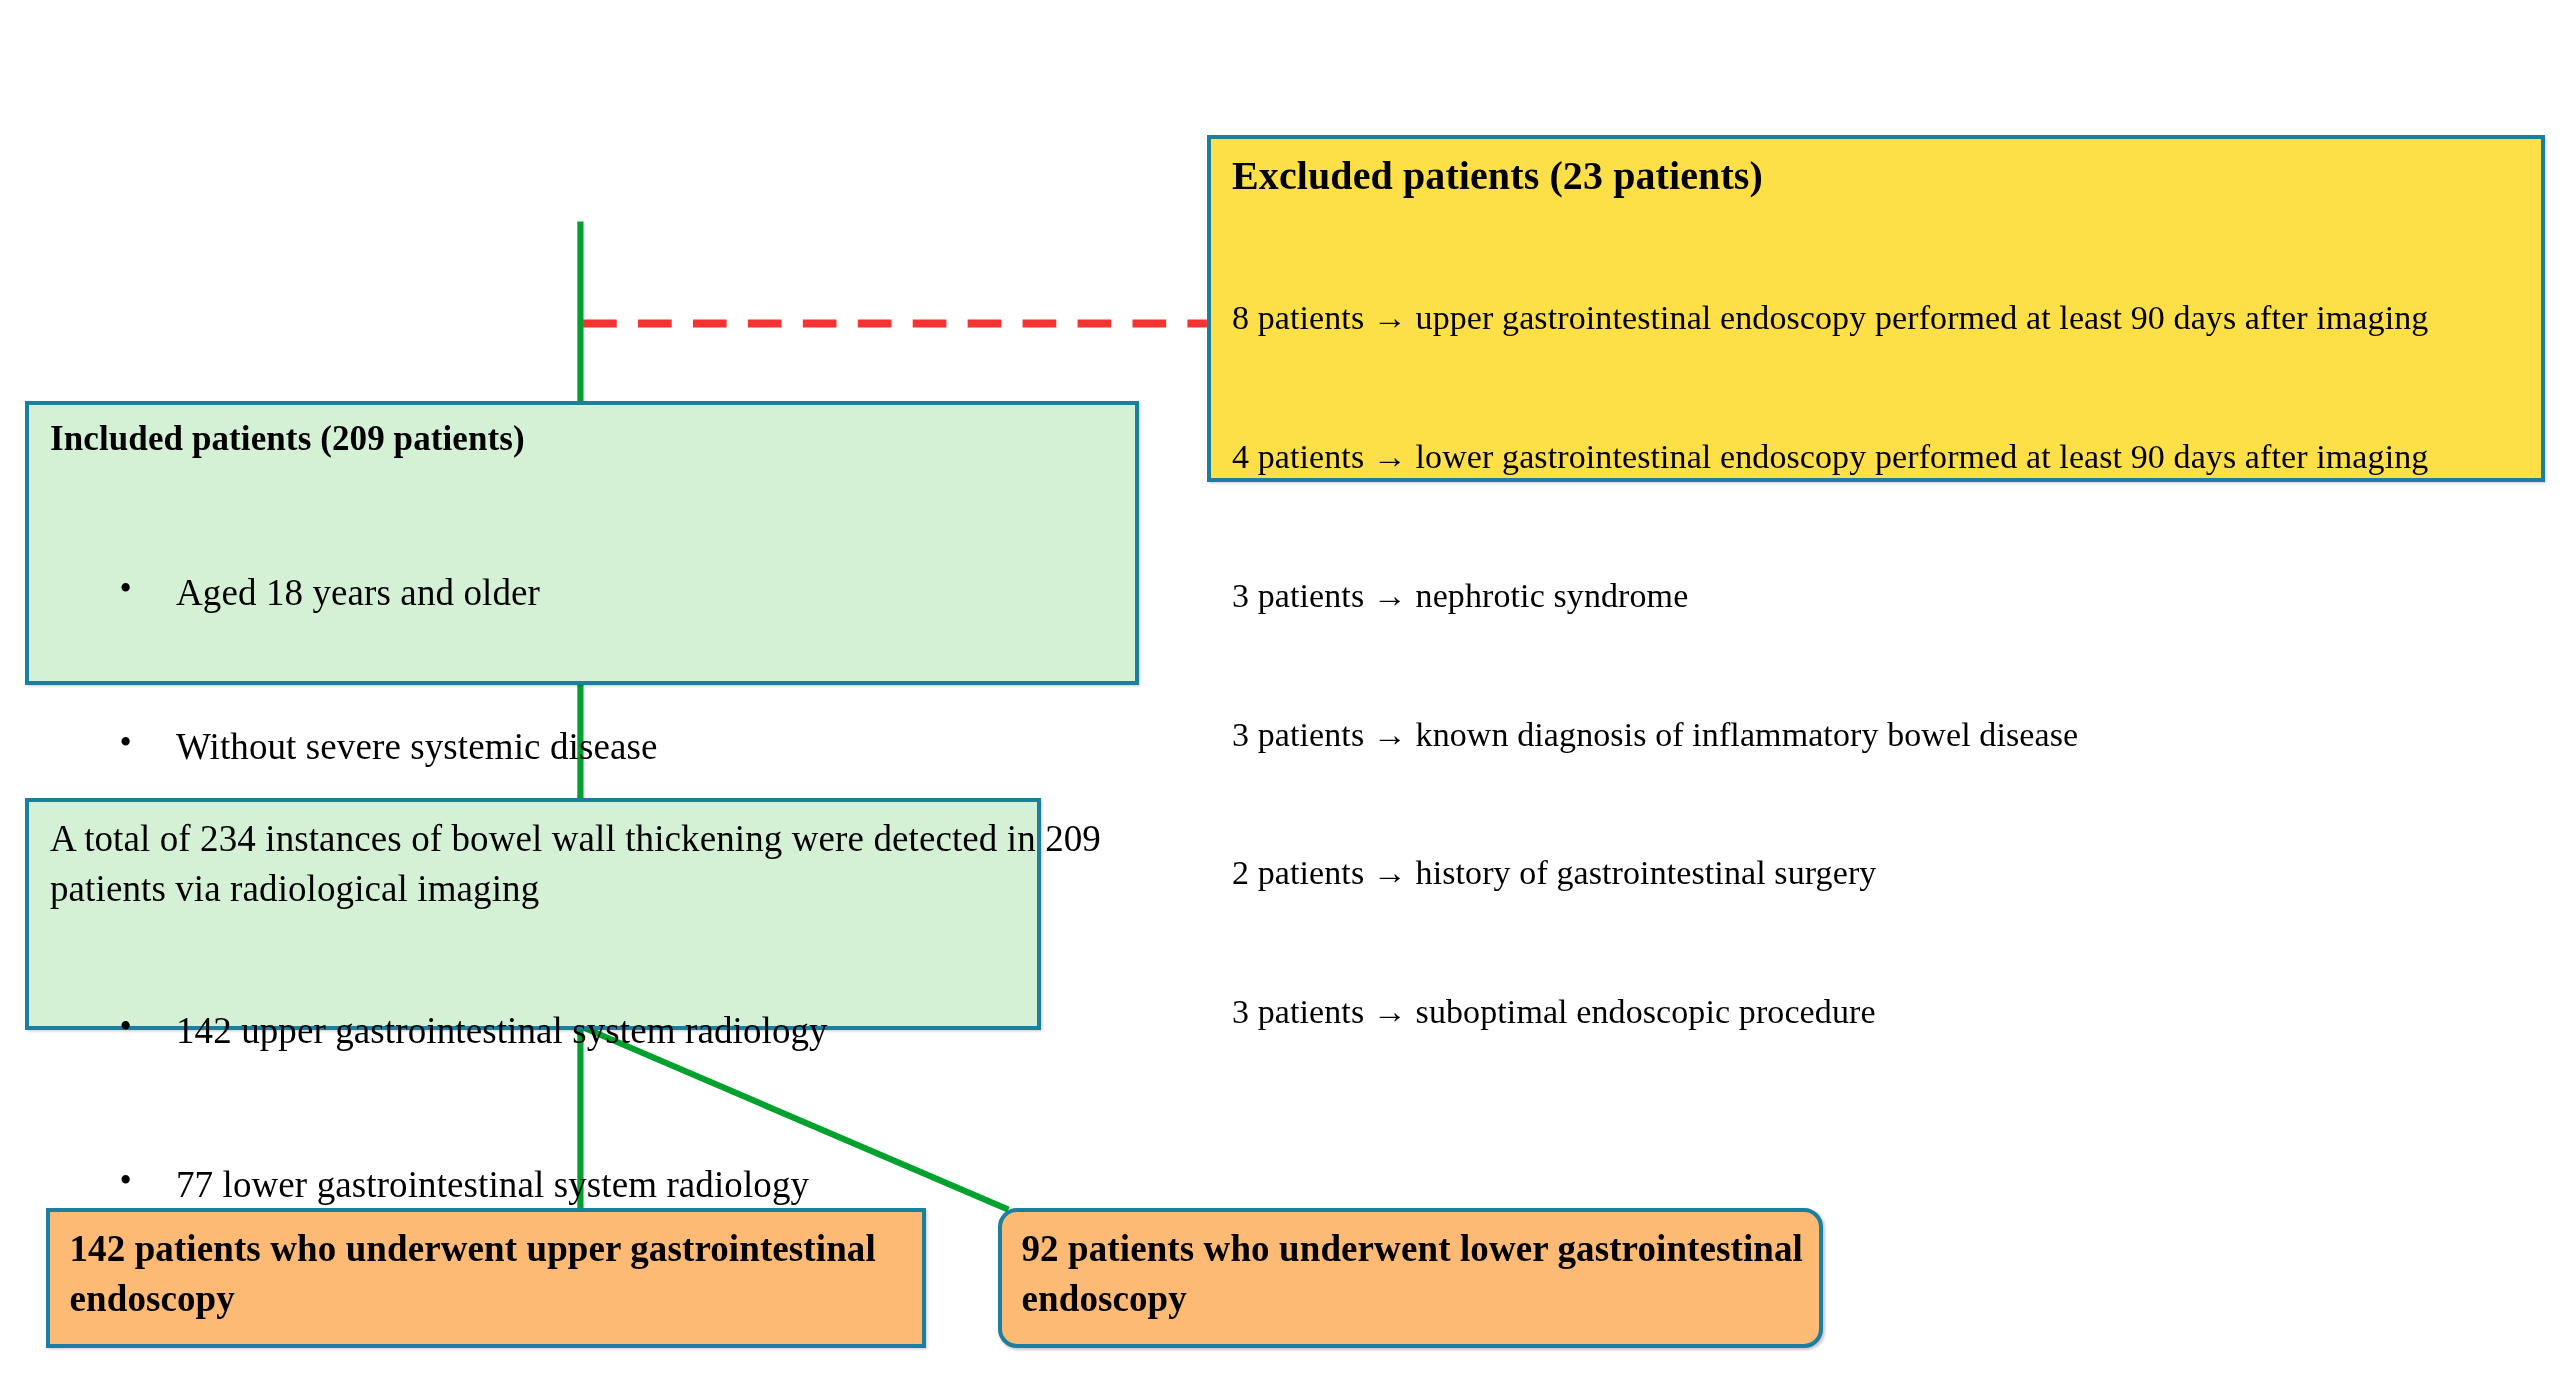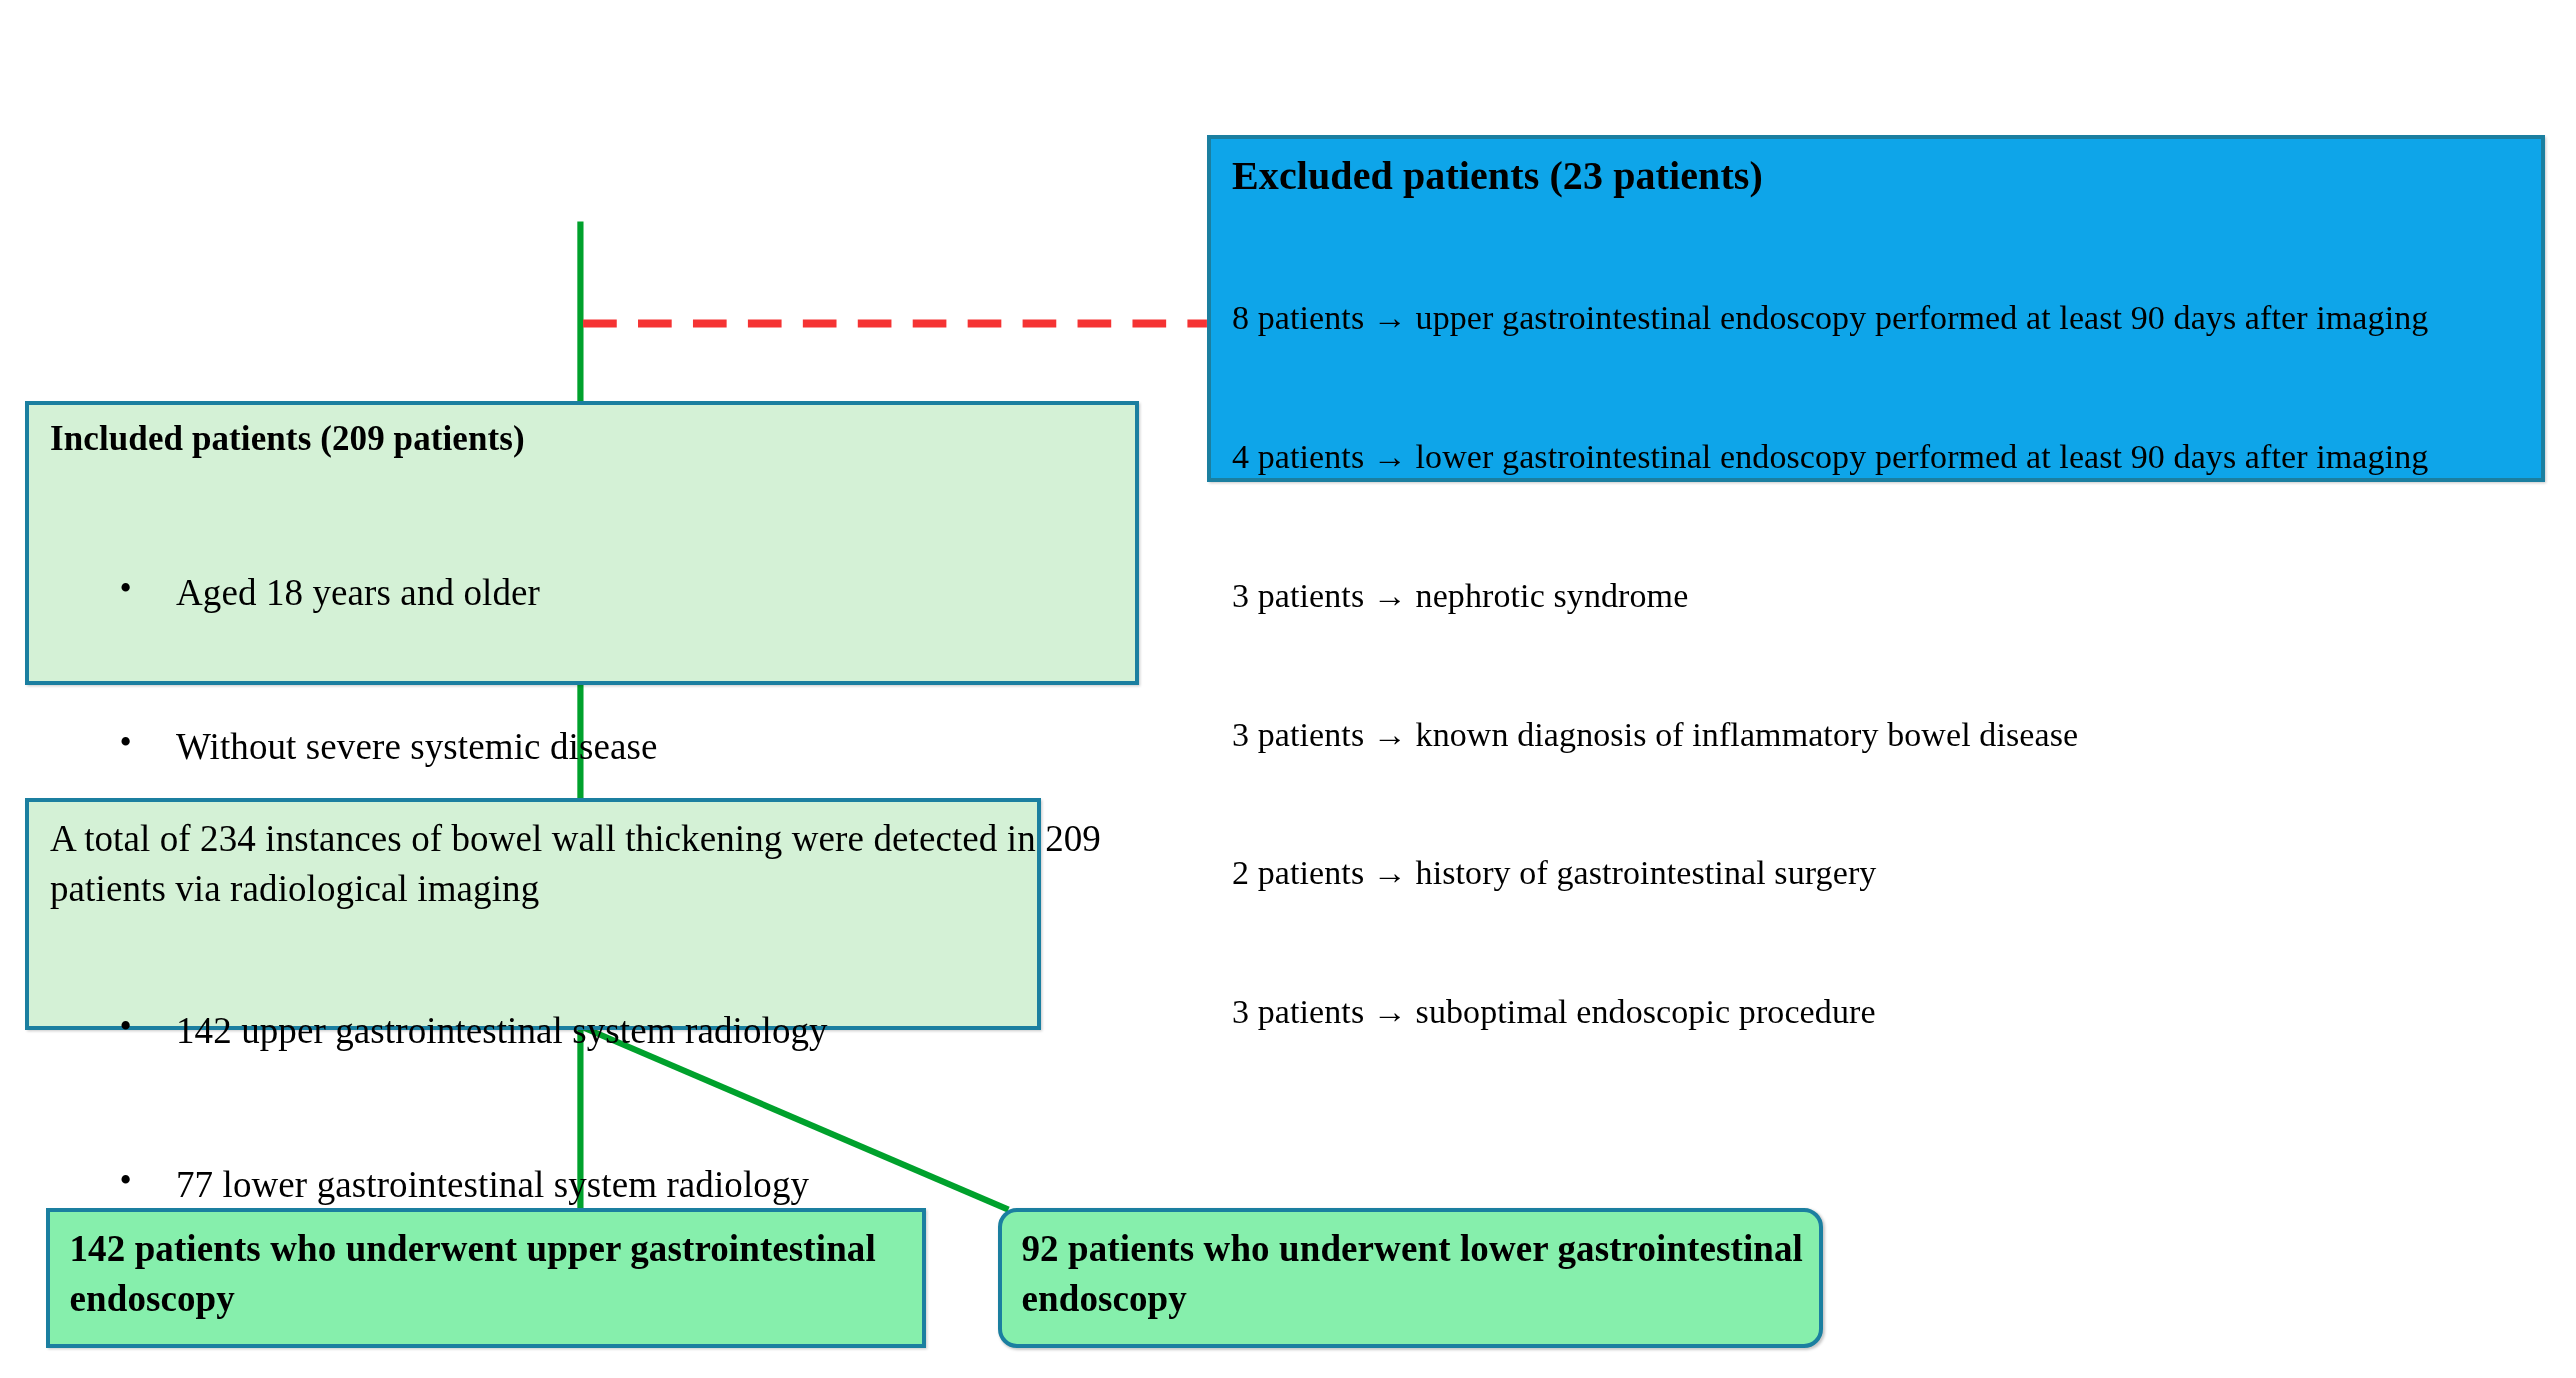--- a/index.html
+++ b/index.html
@@ -9,22 +9,22 @@
     color:#000000;
   }
   .stage{position:absolute;left:0;top:0;width:2576px;height:1379px;}
 
   .box{
     position:absolute;box-sizing:border-box;
     border:4.4px solid #1b7fa0;
     box-shadow:1.8px 1.8px 2.7px rgba(0,0,0,0.22);
   }
   .green{background:#d4f1d6;}
-  .peach{background:#0ea5e9;}
-  .orange{background:#86efac;}
+  .peach{background:#fde047;}
+  .orange{background:#fdba74;}
 
   .txt{
     position:absolute;
     white-space:pre-wrap;
     line-height:1.30;
     letter-spacing:0.1px;
   }
 
   
   #box-initial{left:24px;top:26.6px;width:1115px;height:197px;}

